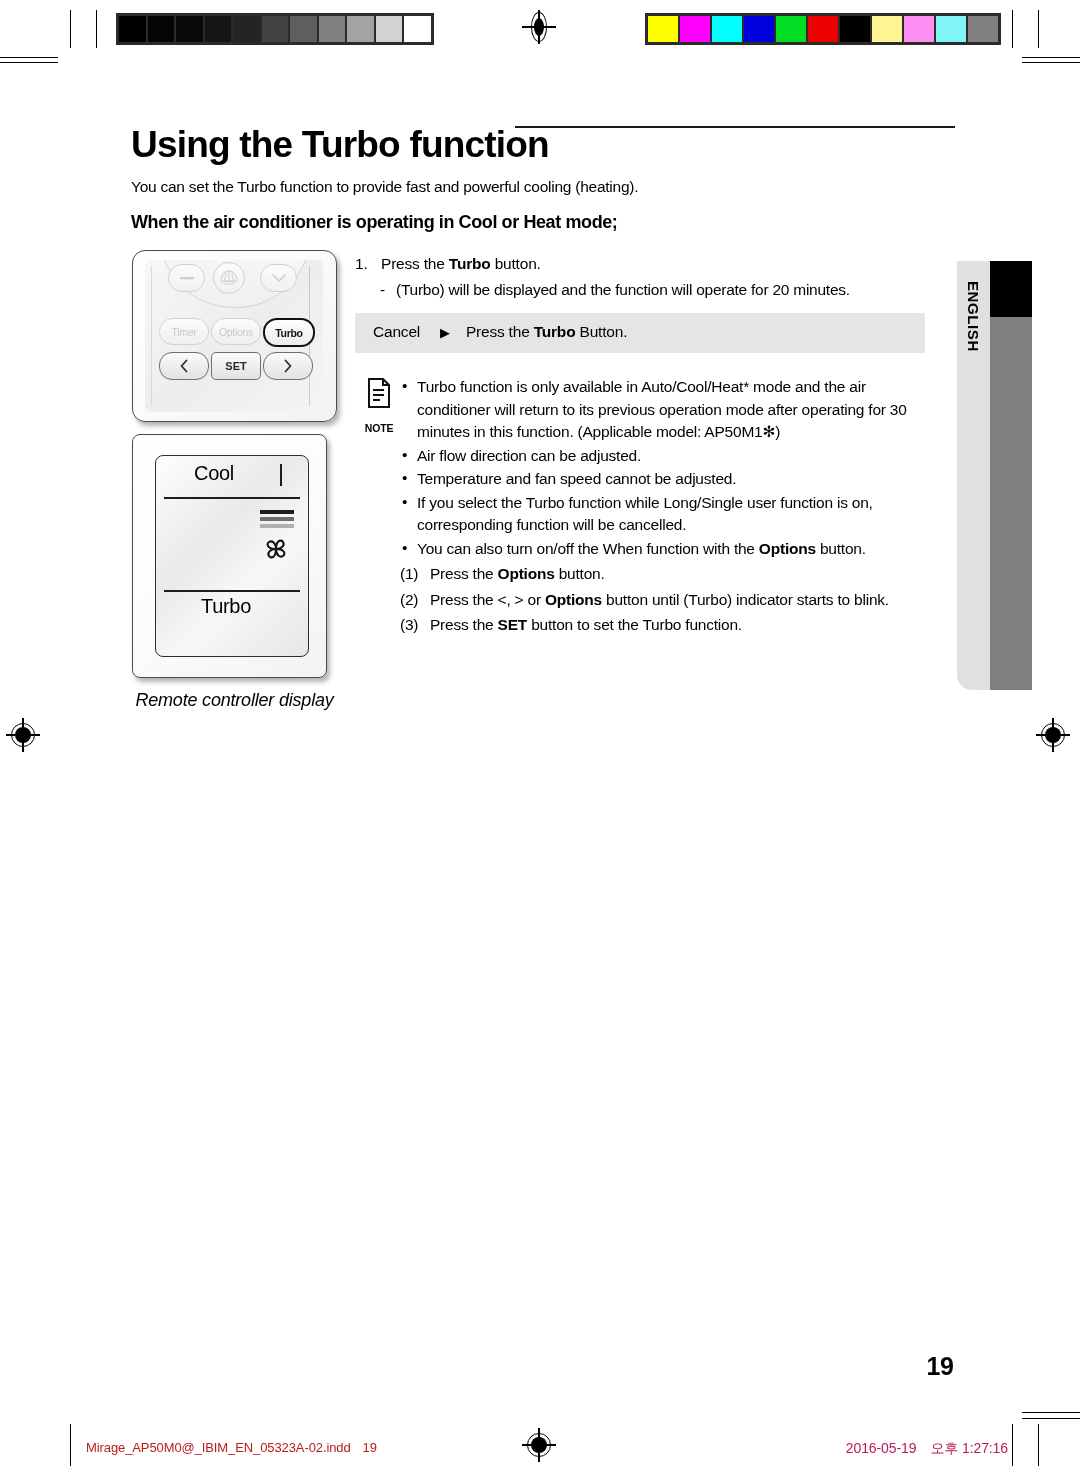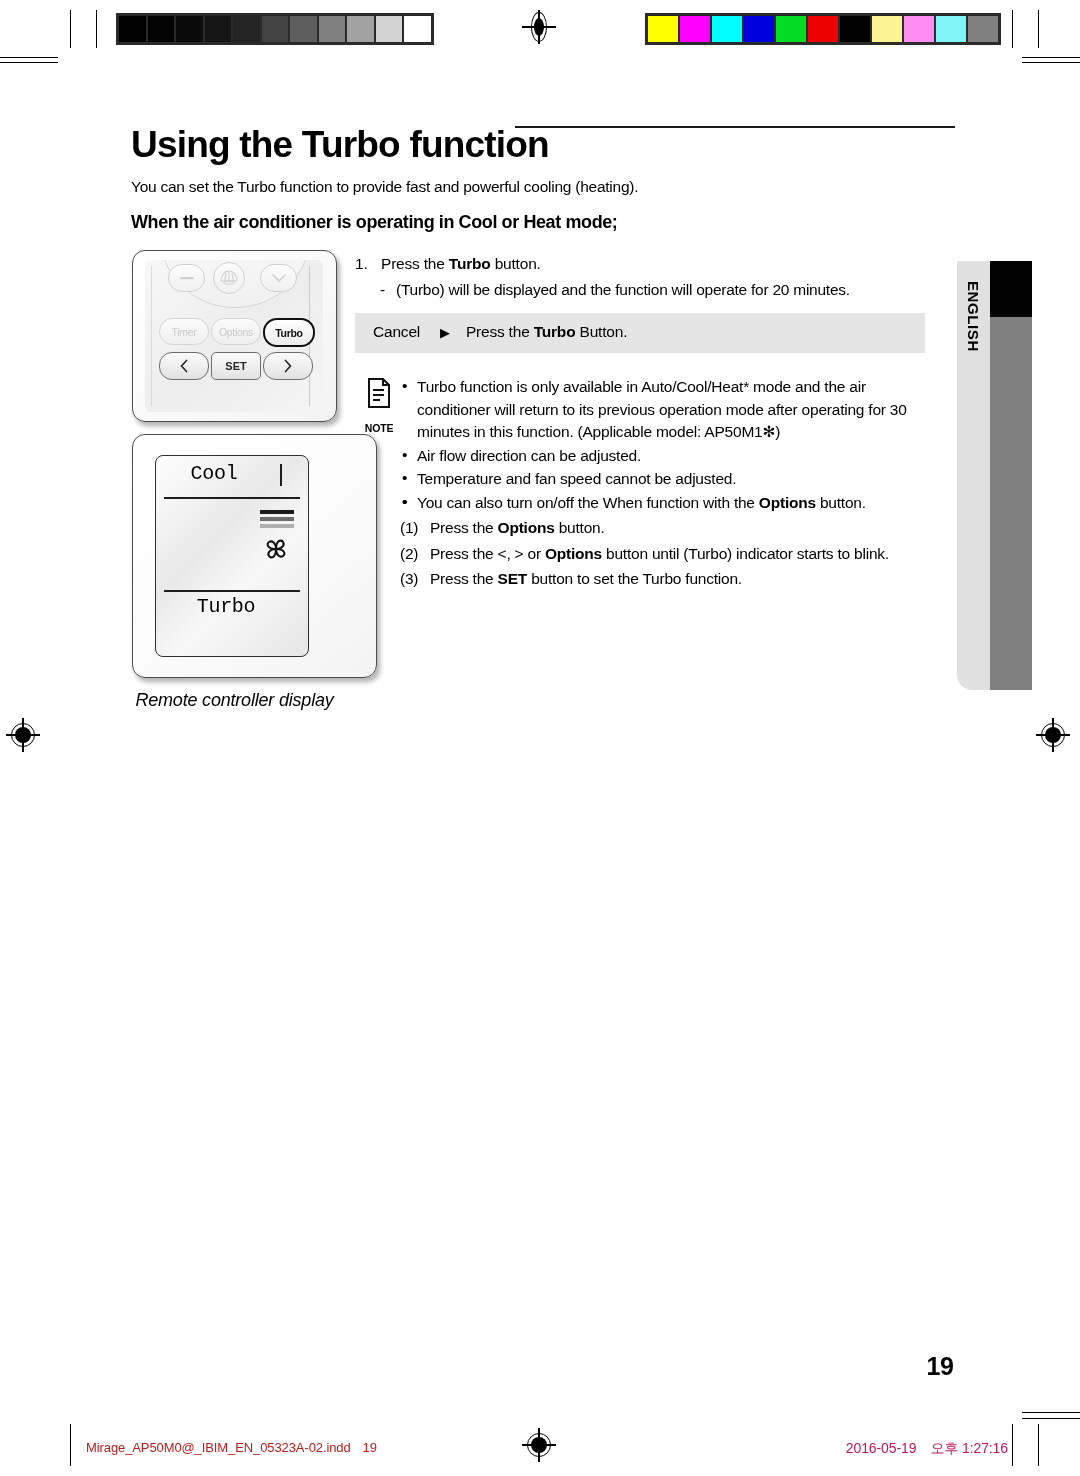--- a/index.html
+++ b/index.html
@@ -70,24 +70,24 @@
     background:linear-gradient(180deg,#ffffff,#ececec);}
   .nbtn{position:absolute;width:48px;height:26px;border-radius:13px;
     display:flex;align-items:center;justify-content:center;font-size:11px;font-weight:bold;
     border:1.4px solid #6e6e6e;color:#2a2a2a;
     background:linear-gradient(180deg,#fbfbfb,#e2e2e2);}
   #nbtn-left{left:14px;top:92px;}
   #nbtn-set{left:66px;top:92px;border-radius:5px;}
   #nbtn-right{left:118px;top:92px;}
 
   
-  #display-card{left:132px;top:434px;width:245px;height:244px;
+  #display-card{left:132px;top:434px;width:195px;height:244px;
     background:linear-gradient(140deg,#ffffff 0%,#fcfcfc 50%,#f3f3f3 100%);
-    border:1.5px solid #4a4a4a;border-radius:13px;
-    box-shadow:3px 4px 5px rgba(0,0,0,.30);box-sizing:border-box;font-family:Liberation Mono, monospace;}
+    border:1.5px solid #4a4a4a;border-radius:8px;
+    box-shadow:3px 4px 5px rgba(0,0,0,.30);box-sizing:border-box;}
   #display-screen{position:absolute;left:22px;top:20px;width:152px;height:200px;
     border:1.5px solid #2e2e2e;border-radius:8px;
     background:linear-gradient(135deg,#fefefe 0%,#e9e9e9 40%,#f8f8f8 62%,#e6e6e6 100%);
     overflow:hidden;}
   #disp-cool{position:absolute;left:0;top:6px;width:116px;text-align:center;
     font-size:20px;letter-spacing:-0.3px;}
   #disp-tick{position:absolute;left:124px;top:8px;width:1.6px;height:22px;background:#1d1d1d;}
   #disp-rule-top{position:absolute;left:8px;top:41px;width:136px;height:1.6px;background:#1d1d1d;}
   #disp-rule-bot{position:absolute;left:8px;top:134px;width:136px;height:1.6px;background:#1d1d1d;}
   #disp-turbo{position:absolute;left:0;top:139px;width:140px;text-align:center;
@@ -294,21 +294,21 @@
   <div class="li">
     <span class="bul">•</span><span>Turbo function is only available in Auto/Cool/Heat* mode and the air conditioner will return to its previous operation mode after operating for 30 minutes in this function. (Applicable model: AP50M1✻)</span>
   </div>
   <div class="li">
     <span class="bul">•</span><span>Air flow direction can be adjusted.</span>
   </div>
   <div class="li">
     <span class="bul">•</span><span>Temperature and fan speed cannot be adjusted.</span>
   </div>
   <div class="li">
-    <span class="bul">•</span>
+    <span class="bul">•</span><span>If you select the Turbo function while Long/Single user function is on, corresponding function will be cancelled.</span>
   </div>
   <div class="li">
     <span class="bul">•</span><span>You can also turn on/off the When function with the </span><b>Options</b><span> button.</span>
   </div>
   <div class="sub">
     <span class="n">(1)</span><span>Press the </span><b>Options</b><span> button.</span>
   </div>
   <div class="sub">
     <span class="n">(2)</span><span>Press the &lt;, &gt; or </span><b>Options</b><span> button until (Turbo) indicator starts to blink.</span>
   </div>

